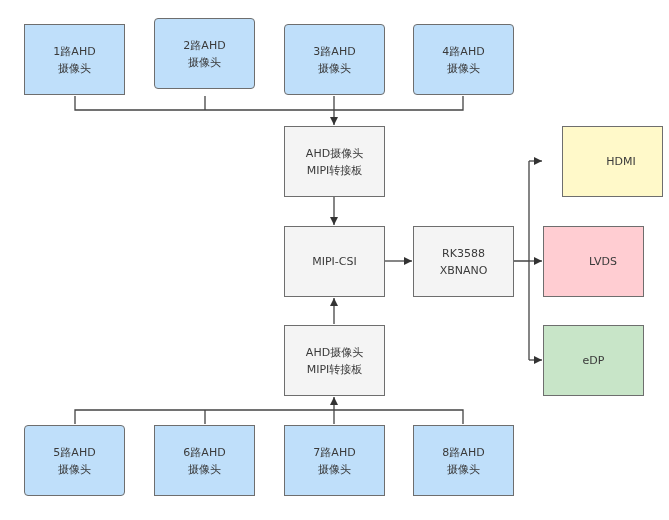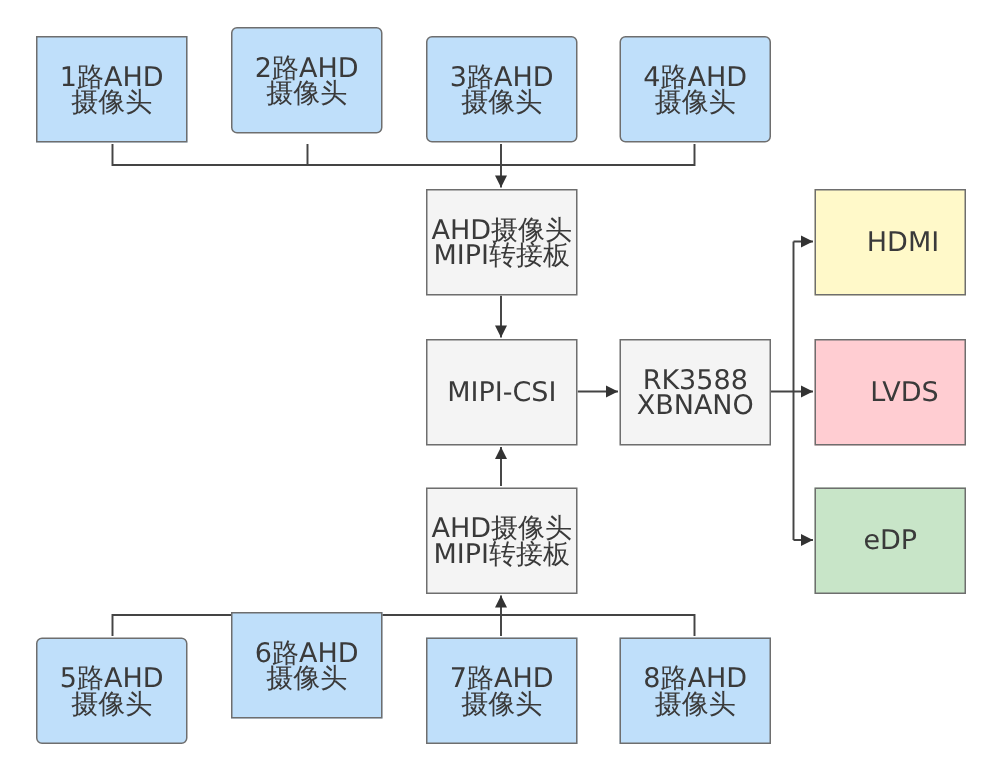--- a/index.html
+++ b/index.html
@@ -1,21 +1,21 @@
 <!DOCTYPE html>
 <html><head>
 <meta charset="utf-8">
 <style>
   html, body { margin: 0; padding: 0; background: #ffffff; }
   body { width: 669px; height: 520px; position: relative; overflow: hidden;
          font-family: "DejaVu Sans", "Liberation Sans", sans-serif; }
   #wires { position: absolute; left: 0; top: 0; }
   .node { position: absolute; box-sizing: border-box; border: 1.5px solid #6e6e6e;
           display: flex; align-items: center; justify-content: center; text-align: center;
-          font-size: 18px; line-height: 17px; color: #3a3a3a; }
+          font-size: 11px; line-height: 17px; color: #3a3a3a; }
   .node span { display: block; white-space: pre; }
   .cam { background: #bfdffa; width: 101px; height: 71px; border-radius: 4px; }
   .cam.sq { border-radius: 0; }
   .gray { background: #f4f4f4; width: 101px; height: 71px; }
   .out { width: 101px; height: 71px; }
 </style>
 </head>
 <body>
 
 <svg id="wires" width="669" height="520">
@@ -66,35 +66,35 @@
   </div>
 <div class="node gray" style="left:413px;top:226px;">
     <span>RK3588
 XBNANO</span>
   </div>
 <div class="node gray" style="left:284px;top:325px;">
     <span>AHD摄像头
 MIPI转接板</span>
   </div>
 
-<div class="node out" style="left:543px;top:126px;background:#fff9c9;padding-left:17px;">
+<div class="node out" style="left:562px;top:126px;background:#fff9c9;padding-left:17px;">
     <span>HDMI</span>
   </div>
 <div class="node out" style="left:543px;top:226px;background:#ffcdd2;padding-left:19px;">
     <span>LVDS</span>
   </div>
 <div class="node out" style="left:543px;top:325px;background:#c8e5c8;">
     <span>eDP</span>
   </div>
 
 <div class="node cam" style="left:24px;top:425px;">
     <span>5路AHD
 摄像头</span>
   </div>
-<div class="node cam sq" style="left:154px;top:408px;">
+<div class="node cam sq" style="left:154px;top:425px;">
     <span>6路AHD
 摄像头</span>
   </div>
 <div class="node cam sq" style="left:284px;top:425px;">
     <span>7路AHD
 摄像头</span>
   </div>
 <div class="node cam sq" style="left:413px;top:425px;">
     <span>8路AHD
 摄像头</span>

